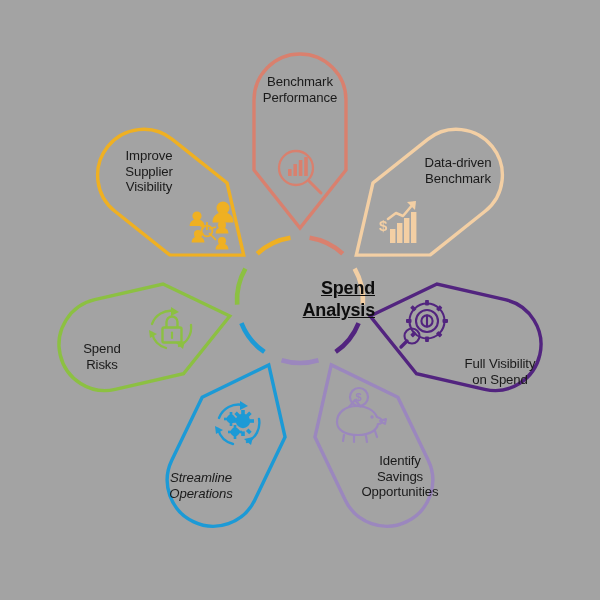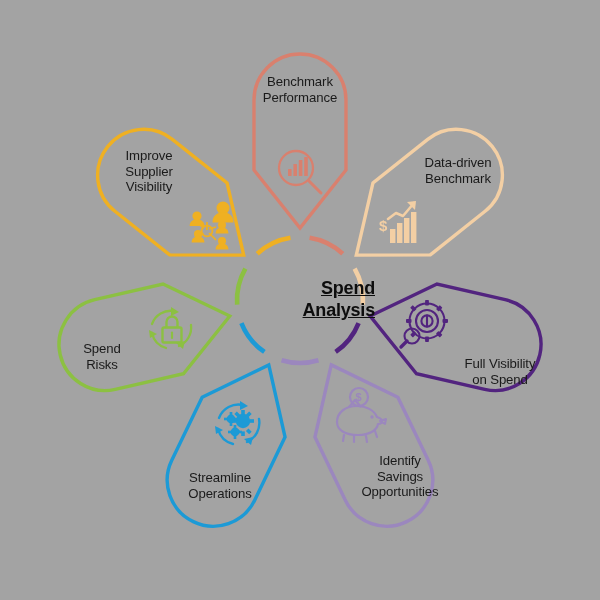--- a/index.html
+++ b/index.html
@@ -279,21 +279,21 @@
   <div id="labels-layer">
       <div class="petal-label" style="left: 240px; top: 74px; width: 120px;">Benchmark
 Performance</div>
       <div class="petal-label" style="left: 398px; top: 155px; width: 120px;">Data-driven
 Benchmark</div>
       <div class="petal-label" style="left: 445px; top: 340px; width: 110px; margin-top: 16px;">Full Visibility
 on Spend</div>
       <div class="petal-label" style="left: 340px; top: 453px; width: 120px;">Identify
 Savings
 Opportunities</div>
-      <div class="petal-label" style="left: 160px; top: 470px; width: 120px;">Streamline
+      <div class="petal-label" style="left: 141px; top: 470px; width: 120px; font-style: italic;">Streamline
 Operations</div>
       <div class="petal-label" style="left: 49px; top: 341px; width: 106px;">Spend
 Risks</div>
       <div class="petal-label" style="left: 85px; top: 148px; width: 128px;">Improve
 Supplier
 Visibility</div>
     </div>
 
   <div id="center-title">Spend
 Analysis</div>

